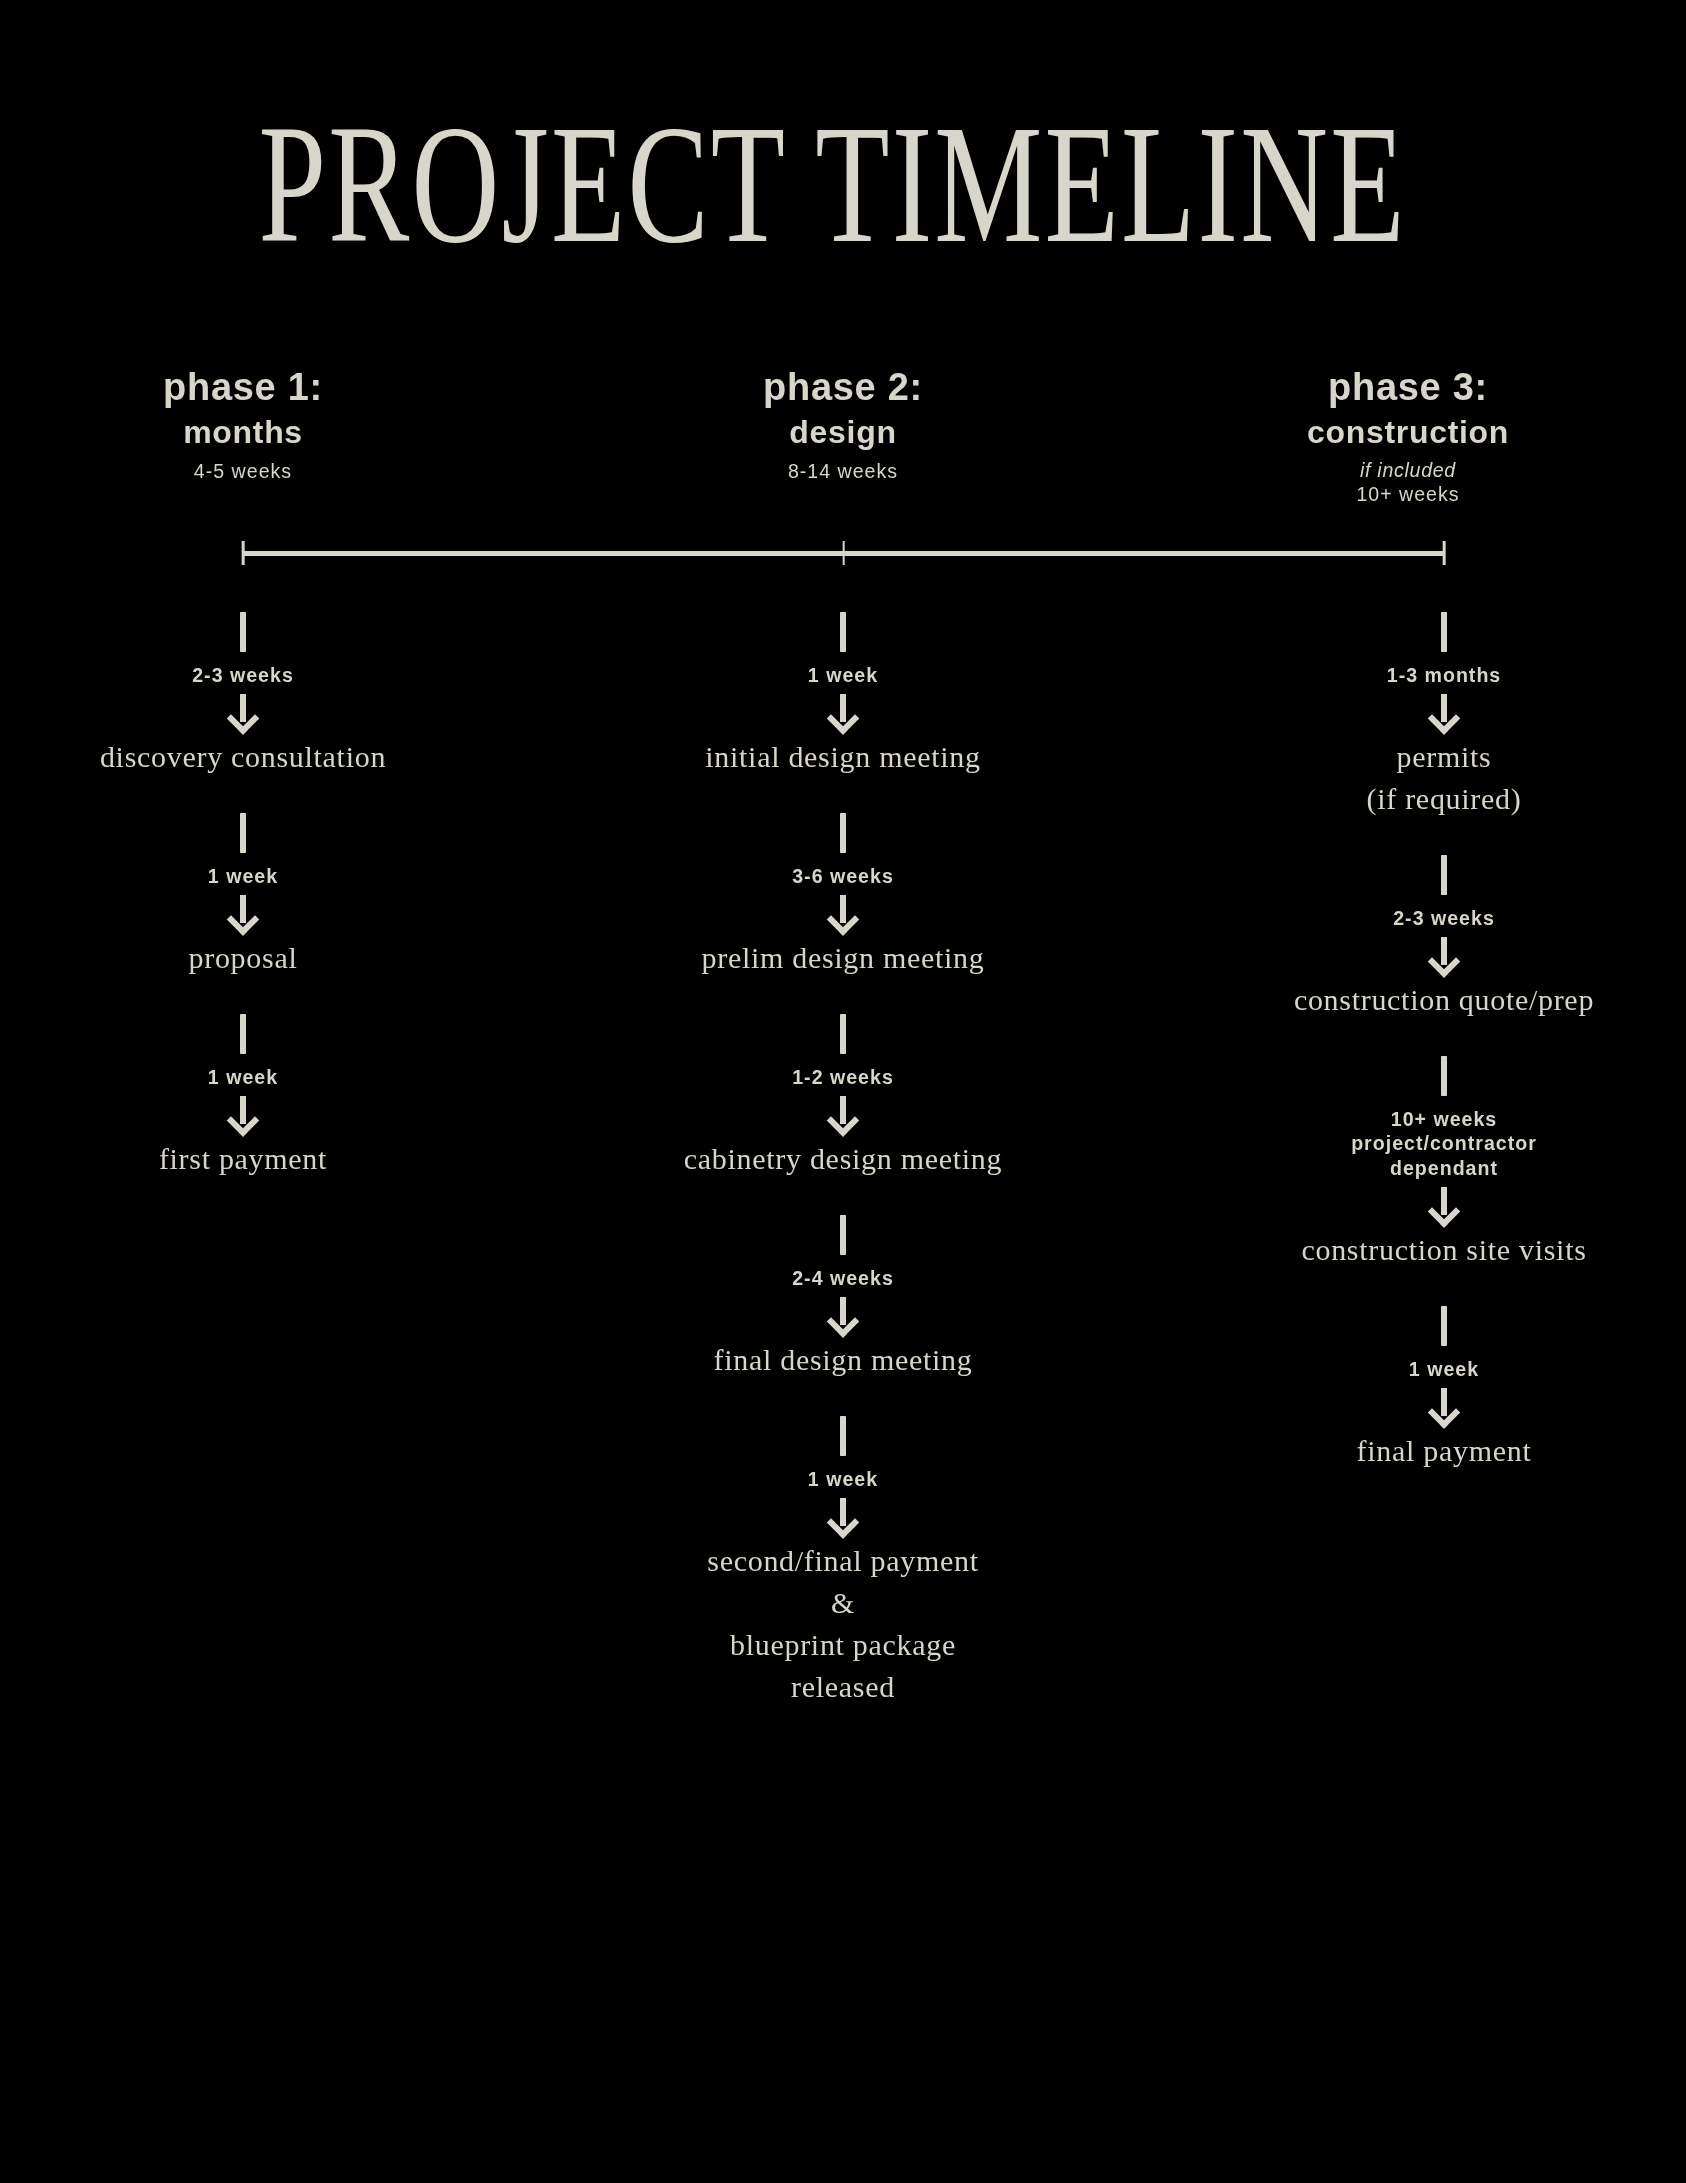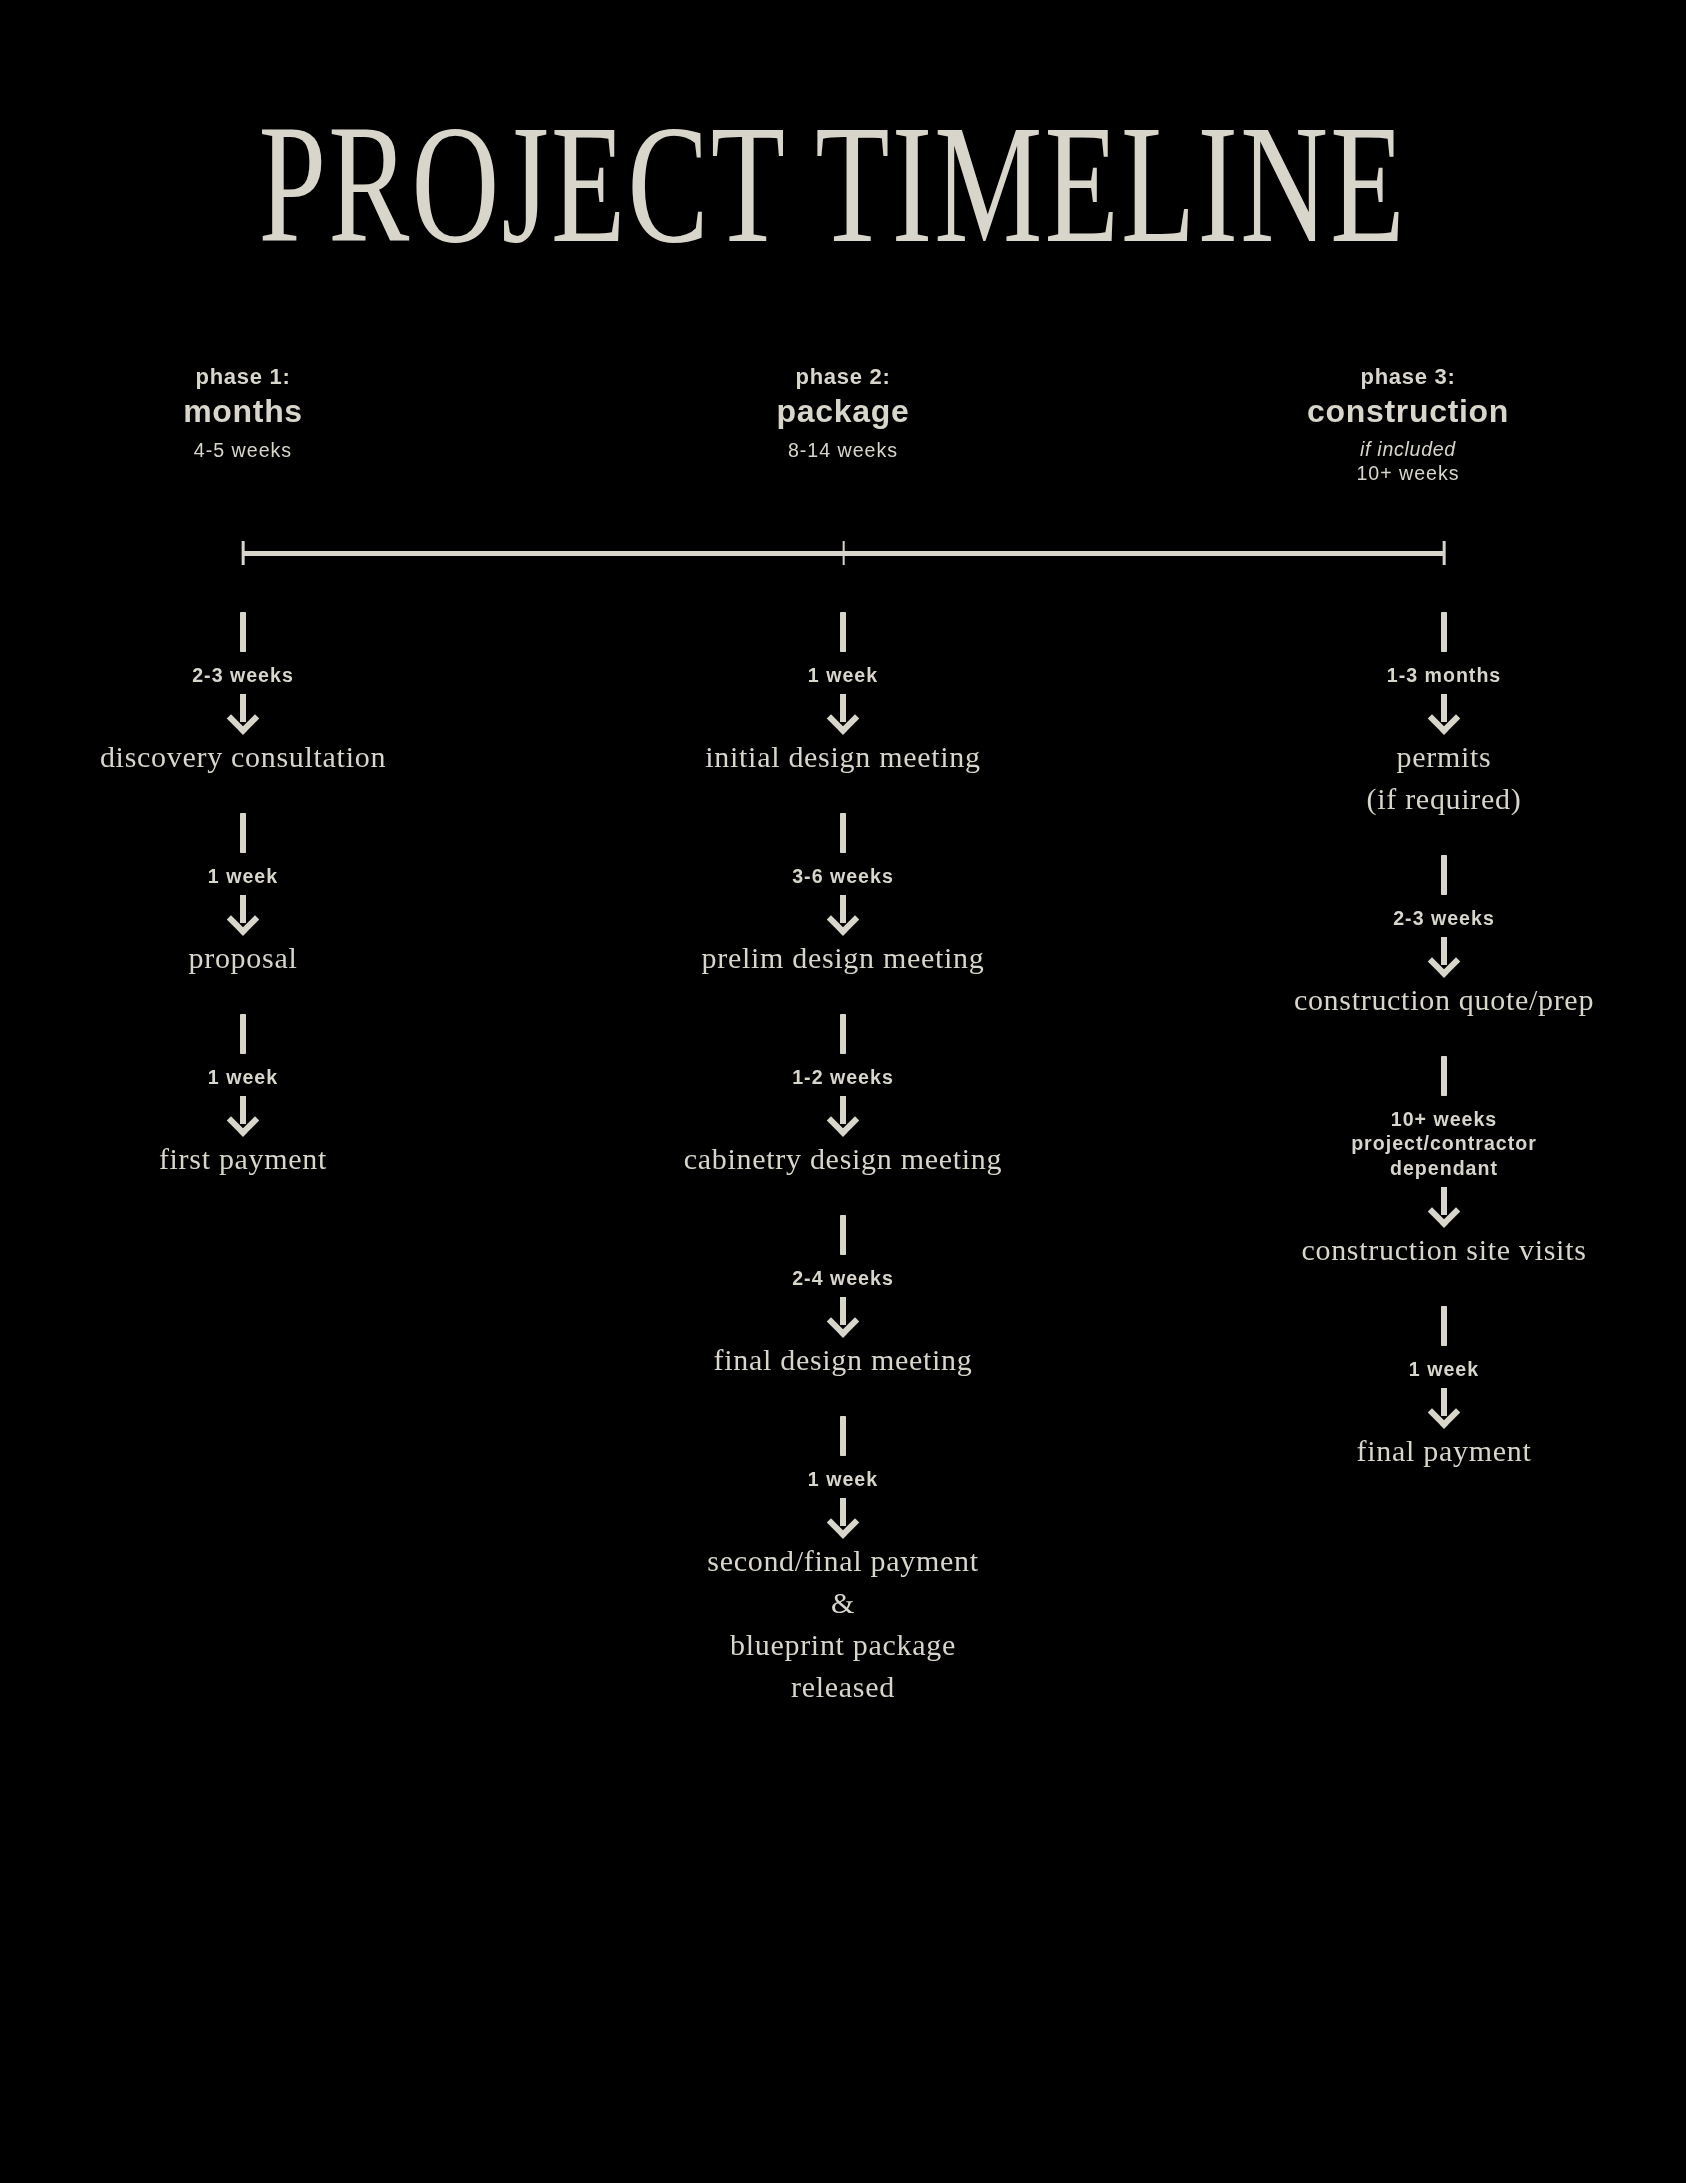--- a/index.html
+++ b/index.html
@@ -8,21 +8,21 @@
           font-family:"Liberation Sans",sans-serif;color:var(--ink);}
 
   
   .title{position:absolute;top:86px;left:0;width:100%;margin:0;text-align:center;
          font-family:"Liberation Serif",serif;font-weight:400;font-size:152px;
          letter-spacing:2.7px;transform:scale(0.80,1.12);transform-origin:50% 0;
          color:var(--ink);white-space:nowrap;}
 
   
   .header{position:absolute;top:362px;width:432px;text-align:center;}
-  .header .phase{font-size:22px;font-weight:bold;letter-spacing:0.7px;line-height:1.32;}
+  .header .phase{font-size:38px;font-weight:bold;letter-spacing:0.7px;line-height:1.32;}
   .header .name{font-size:32px;font-weight:bold;letter-spacing:0.7px;line-height:1.25;}
   .header .duration{font-size:19.6px;letter-spacing:1px;margin-top:8px;line-height:1.2;}
   .header .note{font-size:19.6px;font-style:italic;letter-spacing:0.7px;margin-top:6.7px;line-height:1.15;}
   .header .duration.tight{margin-top:2px;}
 
   
   .bar{position:absolute;left:243px;top:551px;width:1201px;height:4.7px;background:var(--ink);}
   .tick{position:absolute;top:50%;width:2.7px;height:24px;background:var(--ink);
         transform:translate(-50%,-50%);}
 
@@ -49,21 +49,21 @@
 
   <h1 class="title">PROJECT TIMELINE</h1>
 
   <div class="header" style="left:27px">
     <div class="phase">phase 1:</div>
     <div class="name">months</div>
     <div class="duration">4-5 weeks</div>
   </div>
   <div class="header" style="left:627px">
     <div class="phase">phase 2:</div>
-    <div class="name">package</div>
+    <div class="name">design</div>
     <div class="duration">8-14 weeks</div>
   </div>
   <div class="header" style="left:1192px">
     <div class="phase">phase 3:</div>
     <div class="name">construction</div>
     <div class="note">if included</div>
     <div class="duration tight">10+ weeks</div>
   </div>
 
   <div class="bar">

